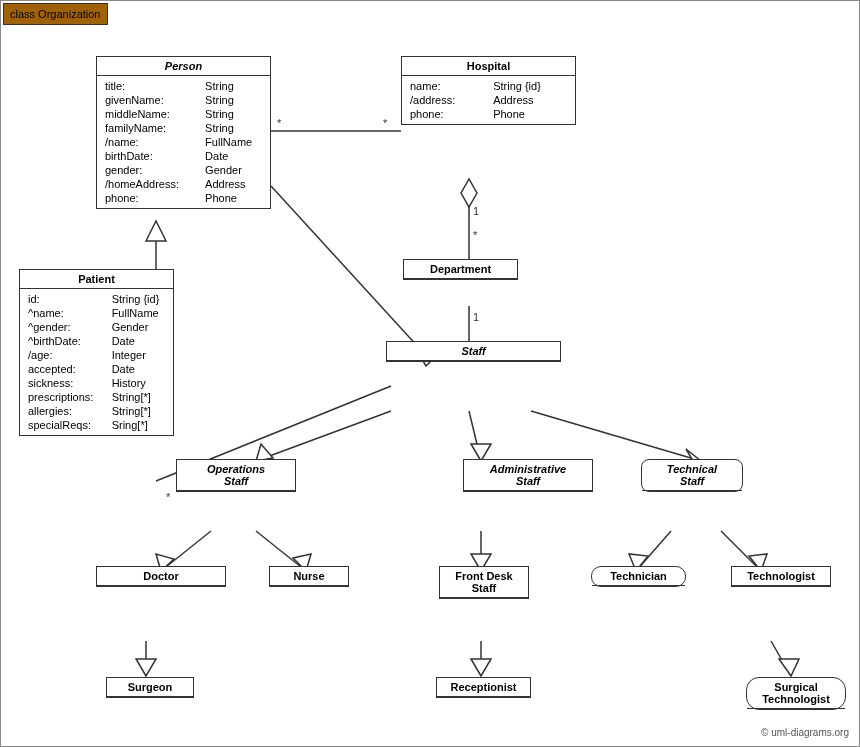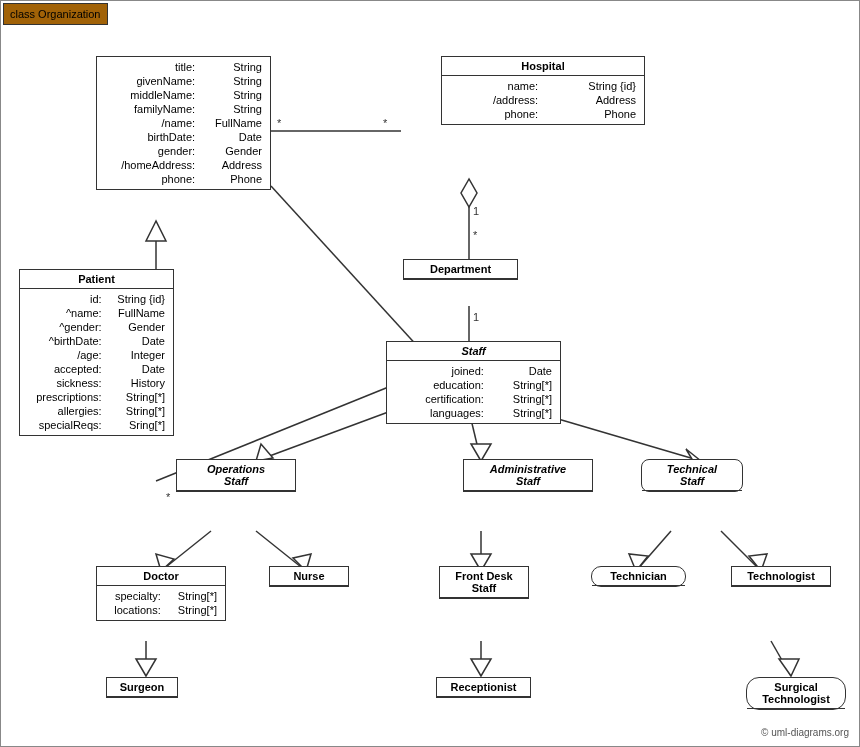--- a/index.html
+++ b/index.html
@@ -28,21 +28,20 @@
       text-align: center;
       padding: 3px 6px;
       border-bottom: 1.5px solid #333;
       font-weight: bold;
     }
     .class-title.italic {
       font-style: italic;
     }
     .class-body {
       padding: 3px 6px;
-      text-align: right;
     }
     .class-body table {
       border-collapse: collapse;
       width: 100%;
     }
     .class-body table td {
       padding: 1px 2px;
       white-space: nowrap;
     }
     .class-body table td:first-child {
@@ -139,20 +138,21 @@
 
     <line x1="770" y1="640" x2="790" y2="675" stroke="#333" stroke-width="1.5"></line>
     <polygon points="790,675 778,658 798,658" fill="white" stroke="#333" stroke-width="1.5"></polygon>
 
     <line x1="155" y1="480" x2="390" y2="385" stroke="#333" stroke-width="1.5"></line>
     <text x="165" y="500" font-size="11" fill="#333">*</text>
     <text x="200" y="490" font-size="11" fill="#333">*</text>
   </svg>
 
   <div class="class-box" style="left:95px; top:55px; width:175px;">
+    <div class="class-title italic">Person</div>
     <div class="class-body">
       <table>
         <tbody>
             <tr>
               <td>title:</td>
               <td>String</td>
             </tr>
         <tr>
               <td>givenName:</td>
               <td>String</td>
@@ -183,21 +183,21 @@
             </tr>
         <tr>
               <td>phone:</td>
               <td>Phone</td>
             </tr>
       </tbody>
         </table>
     </div>
   </div>
 
-  <div class="class-box" style="left:400px; top:55px; width:204px;margin-left:40px;">
+  <div class="class-box" style="left:400px; top:55px; width:175px;">
     <div class="class-title">Hospital</div>
     <div class="class-body">
       <table>
         <tbody>
             <tr>
               <td>name:</td>
               <td>String {id}</td>
             </tr>
         <tr>
               <td>/address:</td>
@@ -261,91 +261,55 @@
               <td>specialReqs:</td>
               <td>Sring[*]</td>
             </tr>
       </tbody>
         </table>
     </div>
   </div>
 
   <div class="class-box" style="left:385px; top:340px; width:175px;">
     <div class="class-title italic">Staff</div>
-    <div class="class-body">
-      <table>
-        <tbody>
-            <tr>
-              <td>joined:</td>
-              <td>Date</td>
-            </tr>
-        <tr>
-              <td>education:</td>
-              <td>String[*]</td>
-            </tr>
-        <tr>
-              <td>certification:</td>
-              <td>String[*]</td>
-            </tr>
-        <tr>
-              <td>languages:</td>
-              <td>String[*]</td>
-            </tr>
-      </tbody>
-        </table>
-    </div>
   </div>
 
   <div class="class-box" style="left:175px; top:458px; width:120px; text-align:center;">
     <div class="class-title italic">Operations<br>Staff</div>
   </div>
 
   <div class="class-box" style="left:415px; top:458px; width:130px; text-align:center;margin-left:47px;">
     <div class="class-title italic">Administrative<br>Staff</div>
   </div>
 
   <div class="class-box" style="left:640px; top:458px; width:102px; text-align:center;border-radius:8px;">
     <div class="class-title italic">Technical<br>Staff</div>
   </div>
 
   <div class="class-box" style="left:95px; top:565px; width:130px;">
     <div class="class-title">Doctor</div>
-    <div class="class-body">
-      <table>
-        <tbody>
-            <tr>
-              <td>specialty:</td>
-              <td>String[*]</td>
-            </tr>
-        <tr>
-              <td>locations:</td>
-              <td>String[*]</td>
-            </tr>
-      </tbody>
-        </table>
-    </div>
   </div>
 
   <div class="class-box" style="left:268px; top:565px; width:80px; text-align:center;">
     <div class="class-title">Nurse</div>
   </div>
 
   <div class="class-box" style="left:438px; top:565px; width:90px; text-align:center;">
     <div class="class-title">Front Desk<br>Staff</div>
   </div>
 
   <div class="class-box" style="left:590px; top:565px; width:95px; text-align:center;border-radius:10px;">
     <div class="class-title">Technician</div>
   </div>
 
   <div class="class-box" style="left:730px; top:565px; width:100px; text-align:center;">
     <div class="class-title">Technologist</div>
   </div>
 
-  <div class="class-box" style="left:105px; top:676px; width:72px; text-align:center;">
+  <div class="class-box" style="left:105px; top:676px; width:88px; text-align:center;">
     <div class="class-title">Surgeon</div>
   </div>
 
   <div class="class-box" style="left:435px; top:676px; width:95px; text-align:center;">
     <div class="class-title">Receptionist</div>
   </div>
 
   <div class="class-box" style="left:745px; top:676px; width:100px; text-align:center;border-radius:13px;">
     <div class="class-title">Surgical<br>Technologist</div>
   </div>

